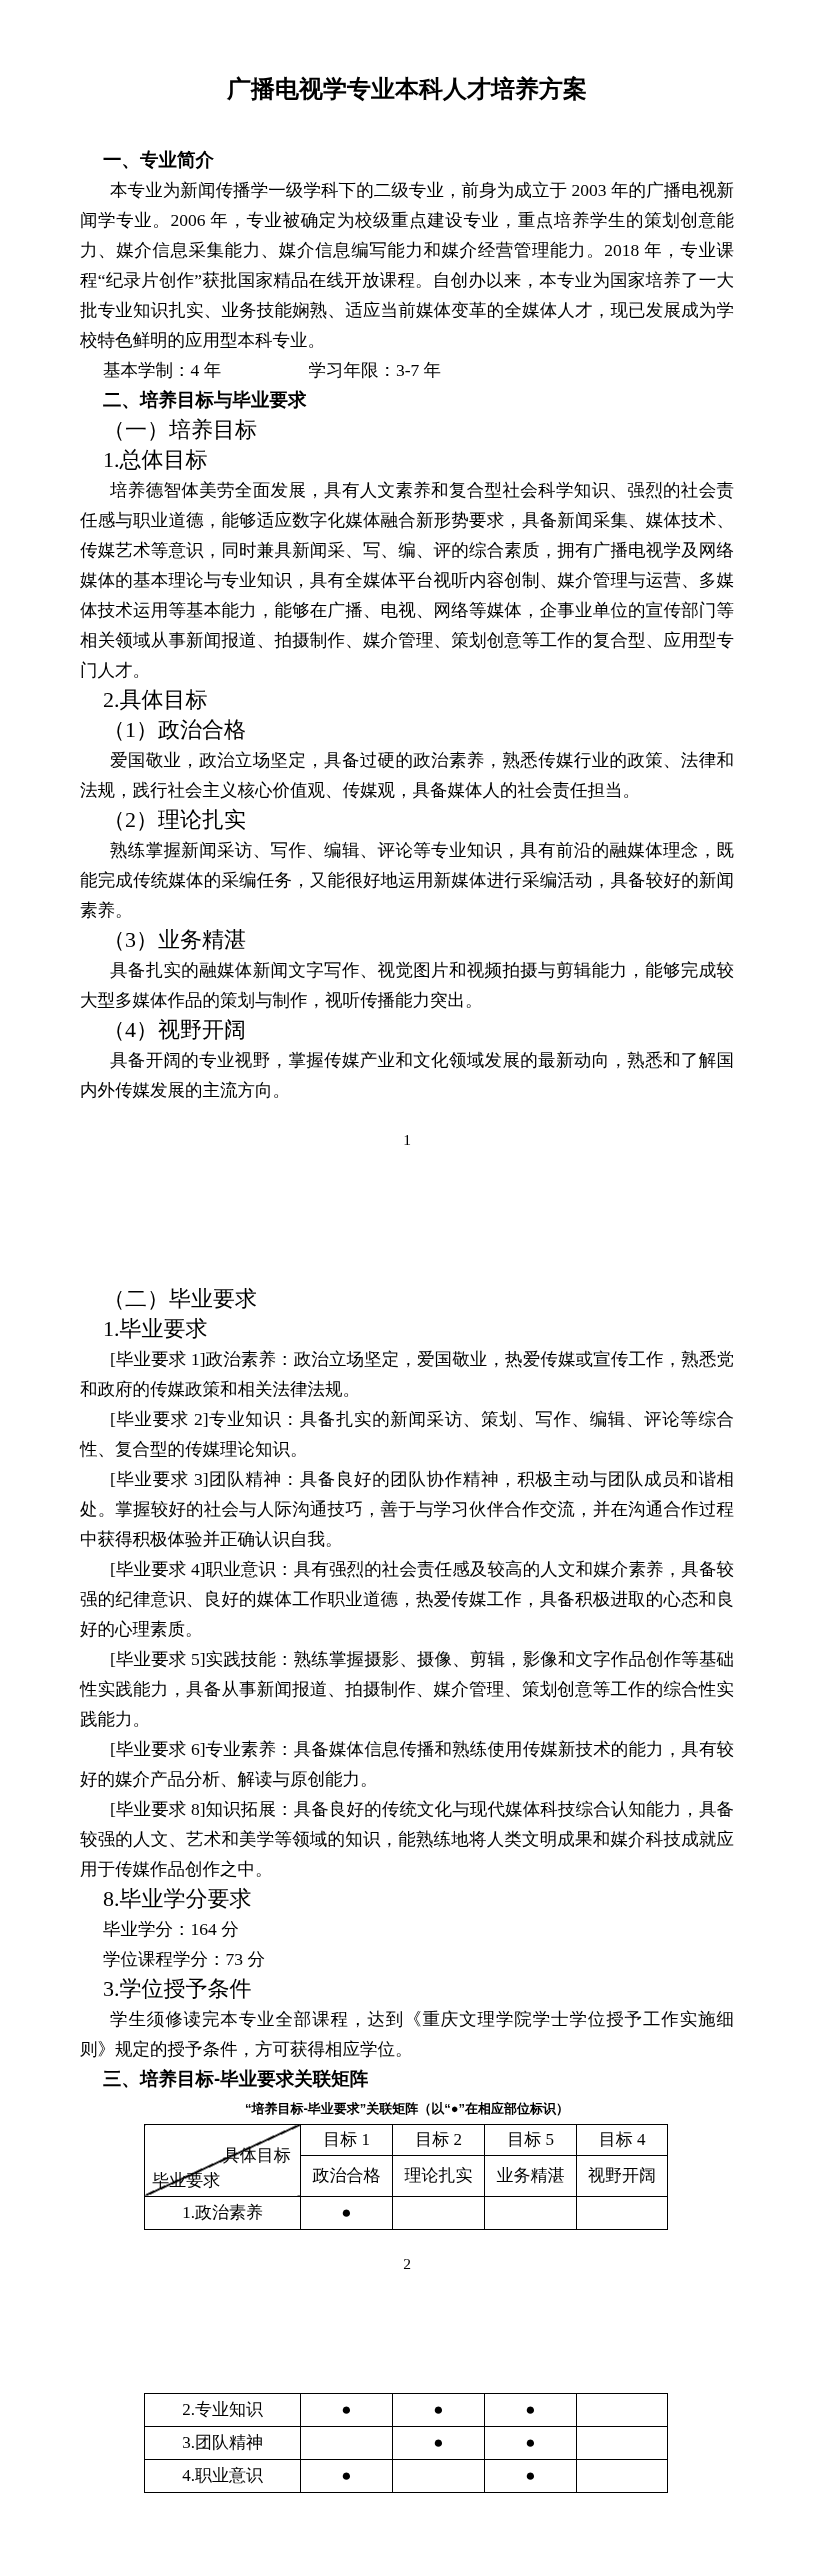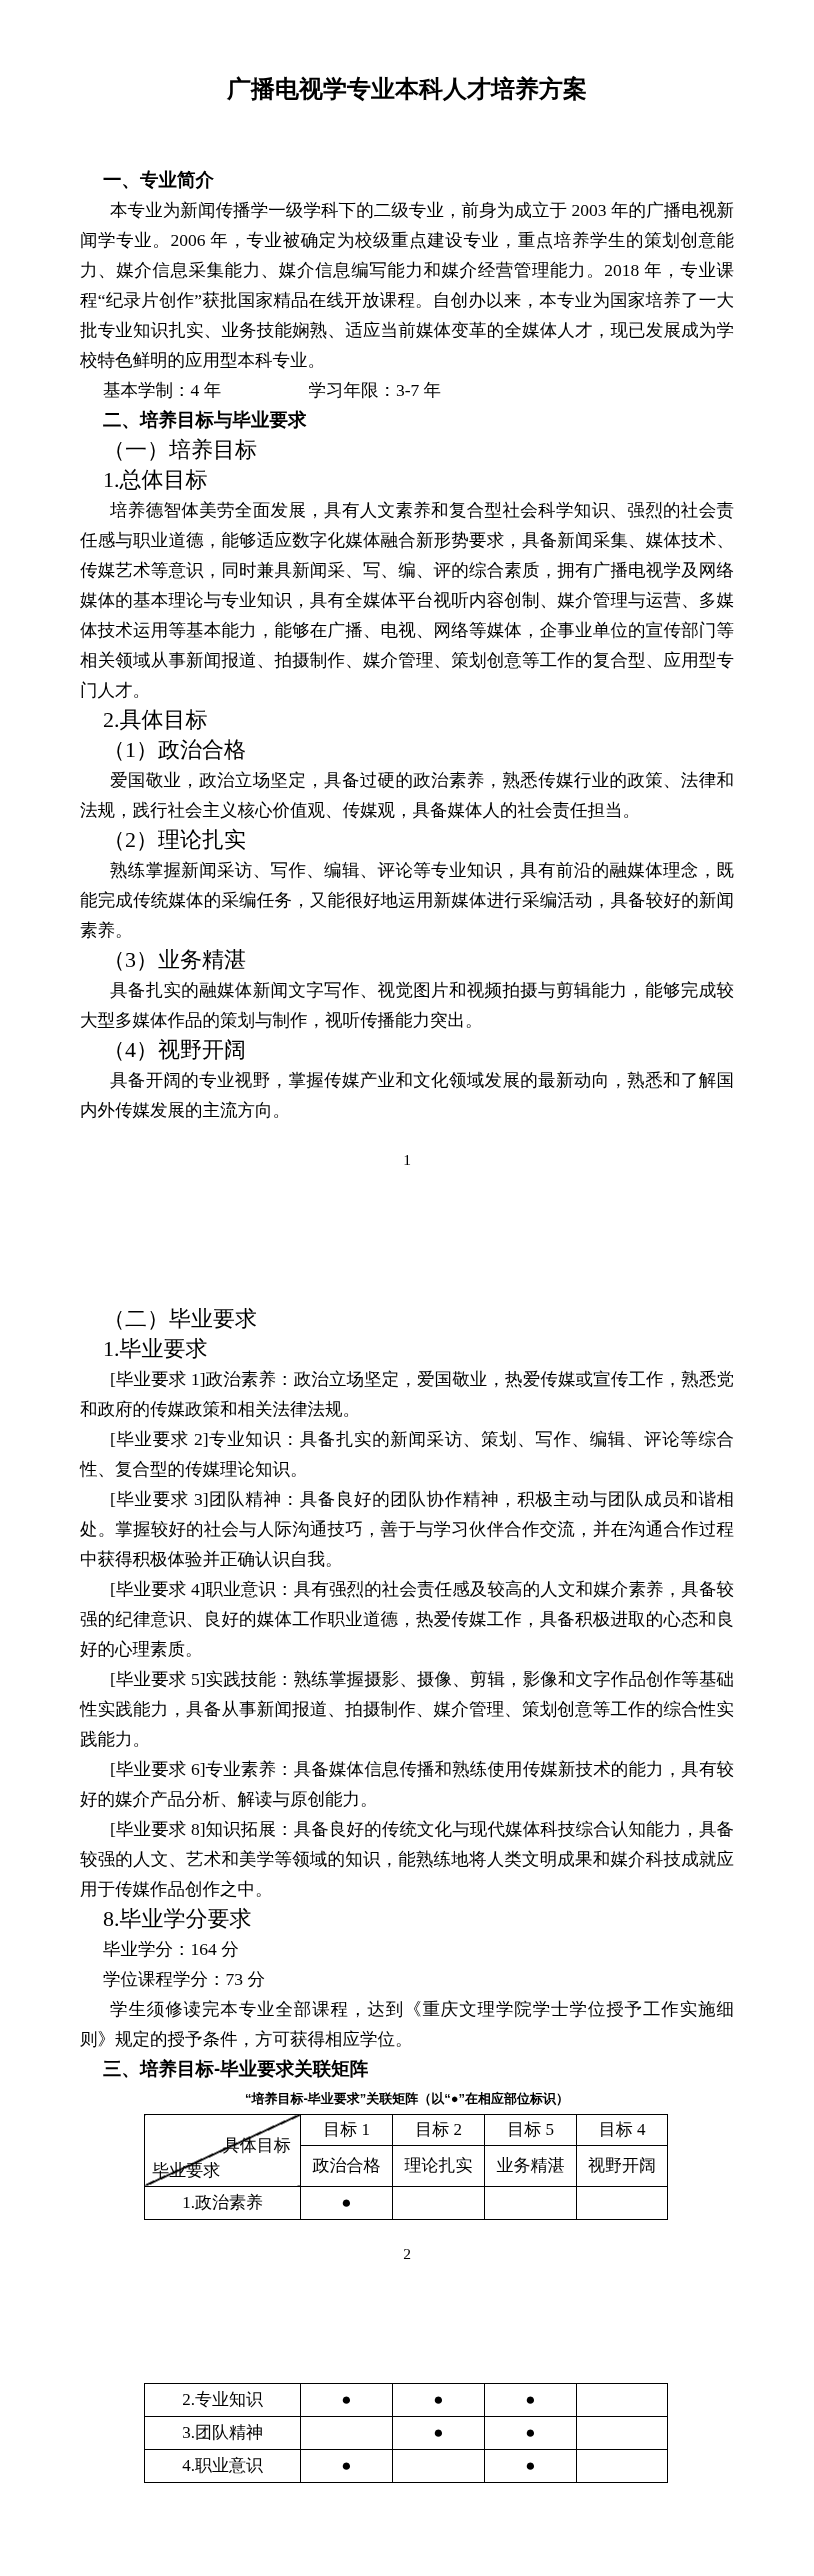--- a/index.html
+++ b/index.html
@@ -3,21 +3,21 @@
 <meta charset="utf-8">
 <style>
   html,body{margin:0;padding:0;}
   body{
     width:814px;height:3602px;overflow:hidden;background:#ffffff;color:#000000;
     font-family:"Liberation Serif","DejaVu Serif",serif;
   }
   .doc{padding:73px 80px 0 80px;font-size:17.5px;line-height:30px;}
   .title{
     font-family:"Liberation Sans","DejaVu Sans",sans-serif;
-    font-weight:bold;font-size:24px;line-height:31px;text-align:center;margin-bottom:61px;
+    font-weight:bold;font-size:24px;line-height:31px;text-align:center;margin-bottom:41px;
   }
   .h-major{
     font-family:"Liberation Sans","DejaVu Sans",sans-serif;
     font-weight:bold;font-size:18.5px;line-height:30px;padding-left:23px;
   }
   .h-sub{font-size:22px;line-height:30px;padding-left:23px;}
   .para{margin:0;text-indent:30px;text-align:justify;}
   .line-sm{padding-left:23px;}
   .fields-line{padding-left:23px;}
   .fields-line .f1{display:inline-block;width:201px;}
@@ -84,20 +84,21 @@
   <p class="para">[毕业要求 2]专业知识：具备扎实的新闻采访、策划、写作、编辑、评论等综合性、复合型的传媒理论知识。</p>
   <p class="para">[毕业要求 3]团队精神：具备良好的团队协作精神，积极主动与团队成员和谐相处。掌握较好的社会与人际沟通技巧，善于与学习伙伴合作交流，并在沟通合作过程中获得积极体验并正确认识自我。</p>
   <p class="para">[毕业要求 4]职业意识：具有强烈的社会责任感及较高的人文和媒介素养，具备较强的纪律意识、良好的媒体工作职业道德，热爱传媒工作，具备积极进取的心态和良好的心理素质。</p>
   <p class="para">[毕业要求 5]实践技能：熟练掌握摄影、摄像、剪辑，影像和文字作品创作等基础性实践能力，具备从事新闻报道、拍摄制作、媒介管理、策划创意等工作的综合性实践能力。</p>
   <p class="para">[毕业要求 6]专业素养：具备媒体信息传播和熟练使用传媒新技术的能力，具有较好的媒介产品分析、解读与原创能力。</p>
   <p class="para">[毕业要求 8]知识拓展：具备良好的传统文化与现代媒体科技综合认知能力，具备较强的人文、艺术和美学等领域的知识，能熟练地将人类文明成果和媒介科技成就应用于传媒作品创作之中。</p>
 
   <div class="h-sub">8.毕业学分要求</div>
   <div class="line-sm">毕业学分：164 分</div>
   <div class="line-sm">学位课程学分：73 分</div>
+  <div class="h-sub">3.学位授予条件</div>
   <p class="para">学生须修读完本专业全部课程，达到《重庆文理学院学士学位授予工作实施细则》规定的授予条件，方可获得相应学位。</p>
 
   <div class="h-major">三、培养目标-毕业要求关联矩阵</div>
   <div class="caption">“培养目标-毕业要求”关联矩阵（以“●”在相应部位标识）</div>
 
   <table class="matrix">
     <colgroup>
         <col style="width:156px">
         <col style="width:92px">
         <col style="width:92px">

